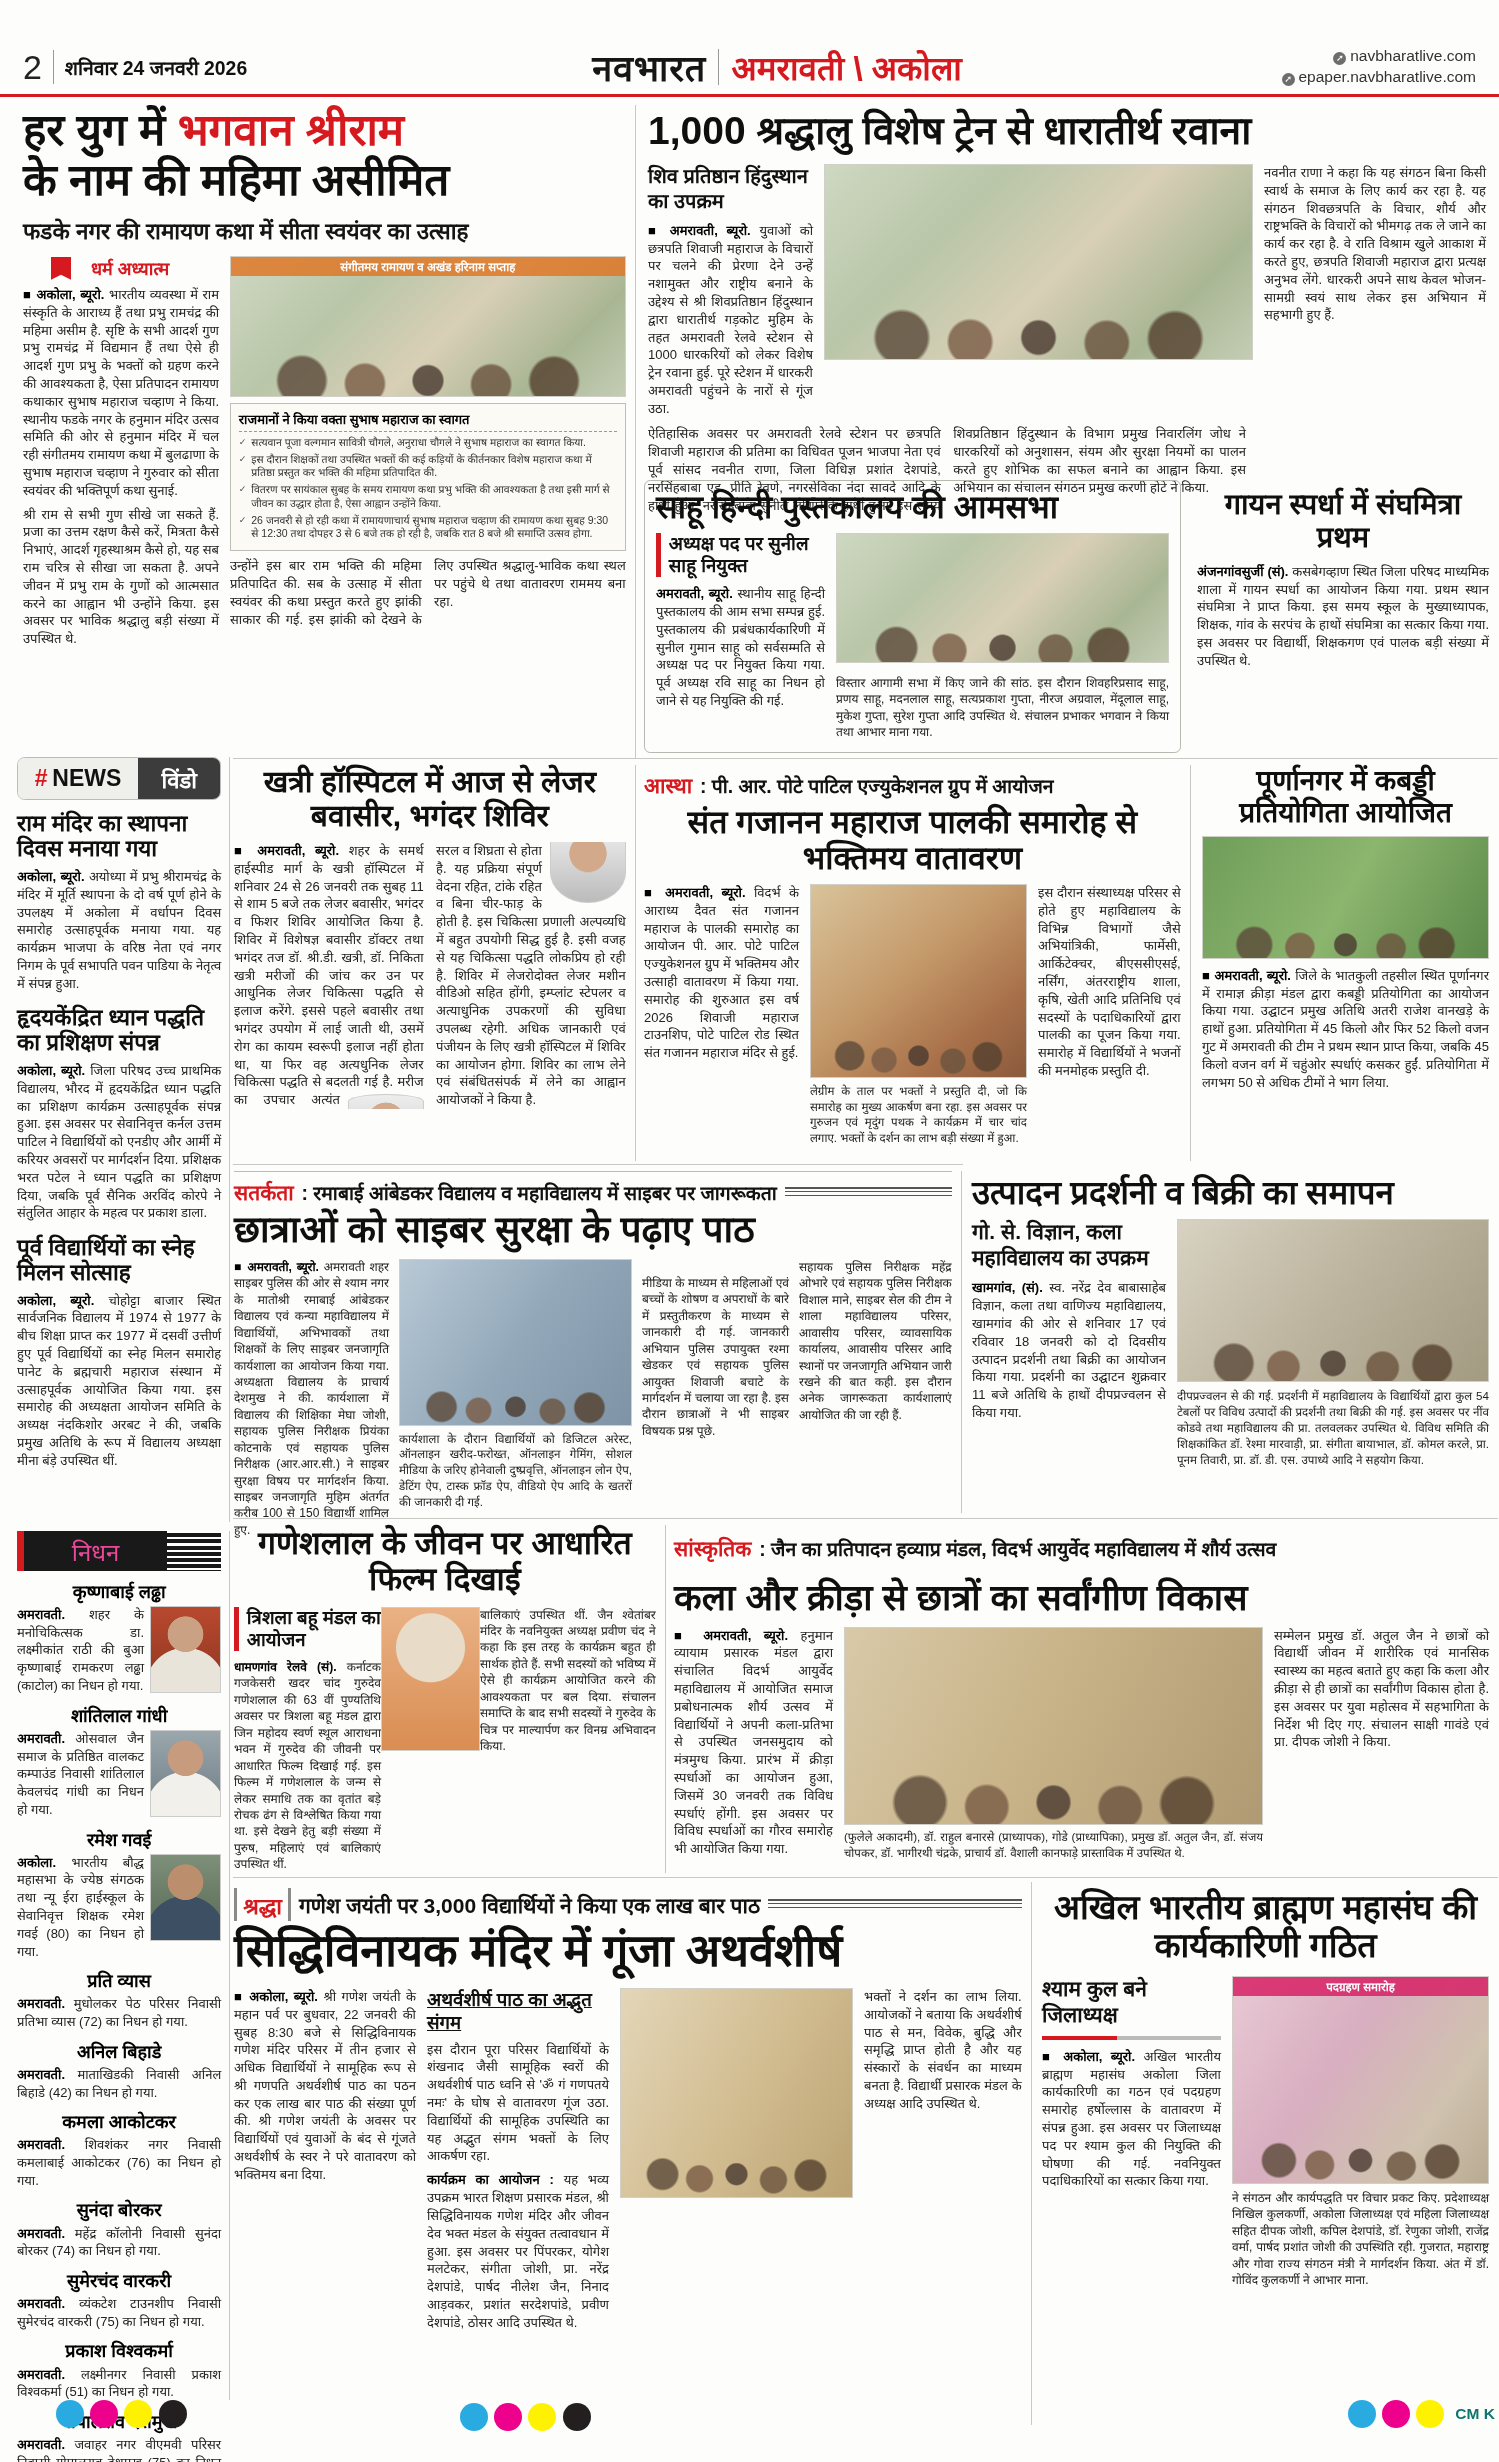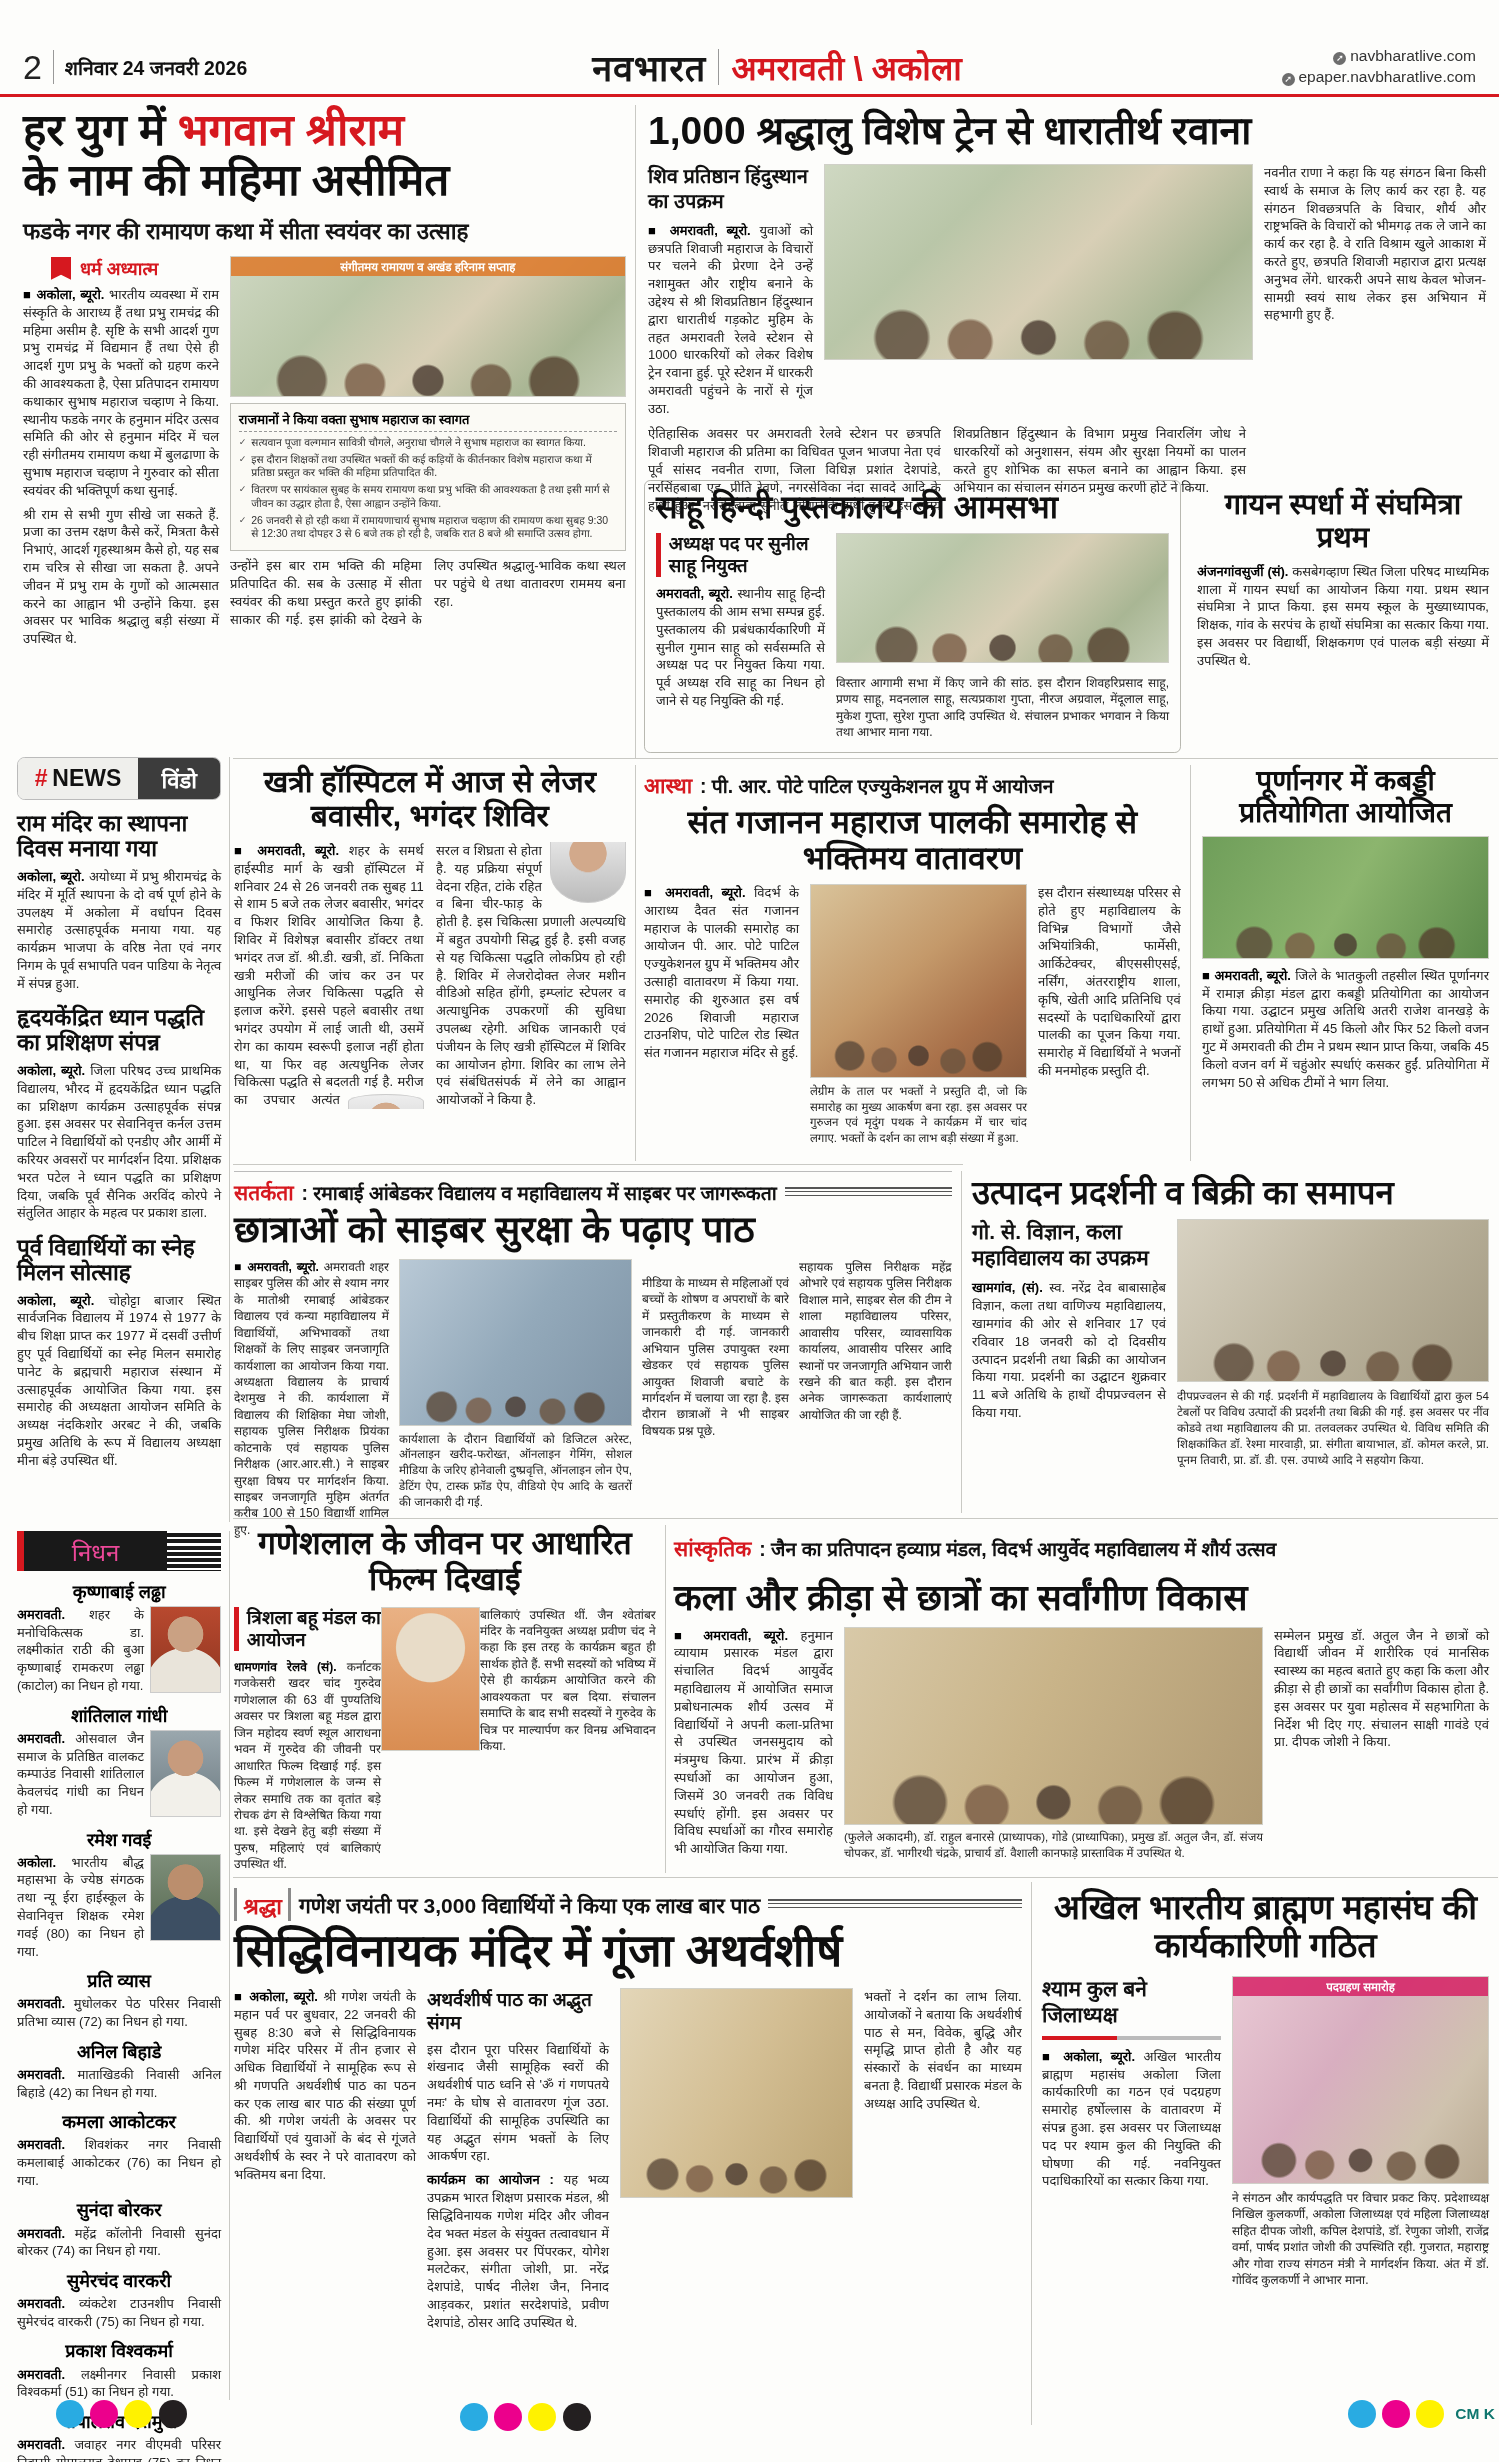--- a/index.html
+++ b/index.html
@@ -71,21 +71,21 @@
   <div class="abs" style="left:0;top:94px;width:1500px;height:3.1px;background:#d6181f;"></div>
 
   <div class="abs vsep" style="left:23px;top:105px;width:613px;height:654px;padding-right:9.3px;">
     <div class="hl" style="font-size:44px;">
       <span>हर युग में </span><span class="red">भगवान श्रीराम</span><br>
       <span>के नाम की महिमा असीमित</span>
     </div>
     <div class="deck" style="font-size:22.5px;margin:11px 0 9.3px;">फडके नगर की रामायण कथा में सीता स्वयंवर का उत्साह</div>
     <div style="display:flex;gap:11px;">
       <div style="width:196px;flex:none;">
-        <div style="display:flex;align-items:flex-end;gap:9px;margin-bottom:6.2px;padding-left:28px;">
+        <div style="display:flex;align-items:flex-end;gap:20px;margin-bottom:6.2px;padding-left:28px;">
           <span style="width:20px;height:23px;background:#d6181f;clip-path:polygon(0 0,100% 0,100% 100%,50% 78%,0 100%);"></span>
           <span class="red" style="font-size:18px;font-weight:800;">धर्म अध्यात्म</span>
         </div>
         <div class="body-text">
           <b>■ </b><b>अकोला, ब्यूरो.</b> <span>भारतीय व्यवस्था में राम संस्कृति के आराध्य हैं तथा प्रभु रामचंद्र की महिमा असीम है. सृष्टि के सभी आदर्श गुण प्रभु रामचंद्र में विद्यमान हैं तथा ऐसे ही आदर्श गुण प्रभु के भक्तों को ग्रहण करने की आवश्यकता है, ऐसा प्रतिपादन रामायण कथाकार सुभाष महाराज चव्हाण ने किया. स्थानीय फडके नगर के हनुमान मंदिर उत्सव समिति की ओर से हनुमान मंदिर में चल रही संगीतमय रामायण कथा में बुलढाणा के सुभाष महाराज चव्हाण ने गुरुवार को सीता स्वयंवर की भक्तिपूर्ण कथा सुनाई.</span>
         </div>
         <div class="body-text" style="margin-top:6.2px;">श्री राम से सभी गुण सीखे जा सकते हैं. प्रजा का उत्तम रक्षण कैसे करें, मित्रता कैसे निभाएं, आदर्श गृहस्थाश्रम कैसे हो, यह सब राम चरित्र से सीखा जा सकता है. अपने जीवन में प्रभु राम के गुणों को आत्मसात करने का आह्वान भी उन्होंने किया. इस अवसर पर भाविक श्रद्धालु बड़ी संख्या में उपस्थित थे.</div>
       </div>
       <div style="flex:1;">
         <div class="photo" style="width:100%;height:141px;">
@@ -359,21 +359,21 @@
       </span>
       <span class="txt" style="font-size:21px;">गणेश जयंती पर 3,000 विद्यार्थियों ने किया एक लाख बार पाठ</span>
       <span class="stripes"></span>
     </div>
     <div class="hl" style="font-size:45px;margin-top:4.7px;">सिद्धिविनायक मंदिर में गूंजा अथर्वशीर्ष</div>
     <div style="display:flex;gap:11px;margin-top:11px;">
       <div class="body-text" style="width:182px;flex:none;">
         <b>■ </b><b>अकोला, ब्यूरो.</b> <span>श्री गणेश जयंती के महान पर्व पर बुधवार, 22 जनवरी की सुबह 8:30 बजे से सिद्धिविनायक गणेश मंदिर परिसर में तीन हजार से अधिक विद्यार्थियों ने सामूहिक रूप से श्री गणपति अथर्वशीर्ष पाठ का पठन कर एक लाख बार पाठ की संख्या पूर्ण की. श्री गणेश जयंती के अवसर पर विद्यार्थियों एवं युवाओं के बंद से गूंजते अथर्वशीर्ष के स्वर ने परे वातावरण को भक्तिमय बना दिया.</span>
       </div>
       <div style="width:182px;flex:none;">
-        <div style="font-size:18.6px;font-weight:800;color:#111;line-height:1.25;">अथर्वशीर्ष पाठ का अद्भुत संगम</div>
+        <div style="font-size:18.6px;font-weight:800;color:#111;line-height:1.25;text-decoration:underline;">अथर्वशीर्ष पाठ का अद्भुत संगम</div>
         <div class="body-text" style="margin-top:6.2px;">इस दौरान पूरा परिसर विद्यार्थियों के शंखनाद जैसी सामूहिक स्वरों की अथर्वशीर्ष पाठ ध्वनि से 'ॐ गं गणपतये नमः' के घोष से वातावरण गूंज उठा. विद्यार्थियों की सामूहिक उपस्थिति का यह अद्भुत संगम भक्तों के लिए आकर्षण रहा.</div>
         <div class="body-text" style="margin-top:6.2px;">
           <b>कार्यक्रम का आयोजन :</b> <span>यह भव्य उपक्रम भारत शिक्षण प्रसारक मंडल, श्री सिद्धिविनायक गणेश मंदिर और जीवन देव भक्त मंडल के संयुक्त तत्वावधान में हुआ. इस अवसर पर पिंपरकर, योगेश मलटेकर, संगीता जोशी, प्रा. नरेंद्र देशपांडे, पार्षद नीलेश जैन, निनाद आड़वकर, प्रशांत सरदेशपांडे, प्रवीण देशपांडे, ठोसर आदि उपस्थित थे.</span>
         </div>
       </div>
       <div style="flex:none;width:233px;">
         <div class="photo" style="width:233px;height:210px;background:linear-gradient(120deg,#e3d6b8,#d3be93 50%,#bba372);">
             <div class="ppl"></div>
           </div>
       </div>

